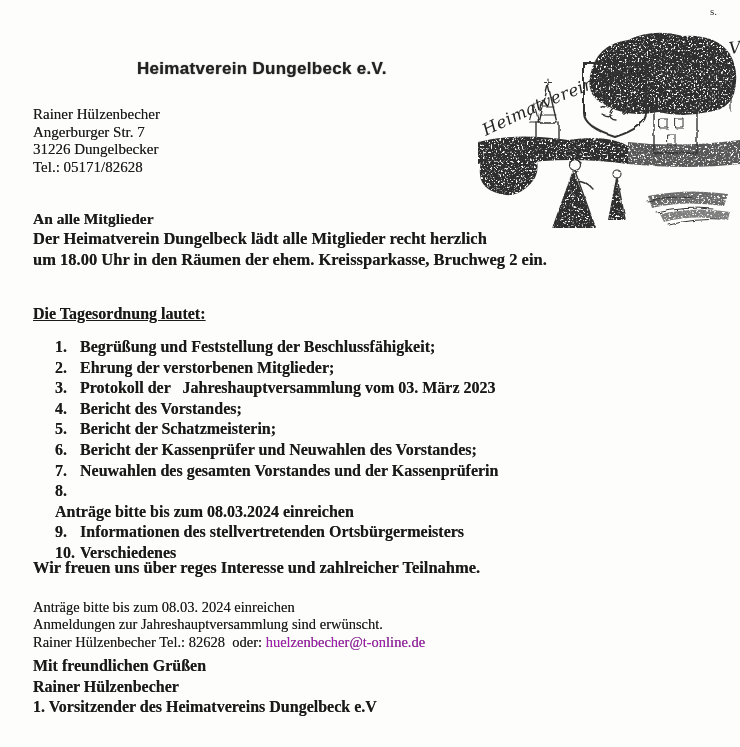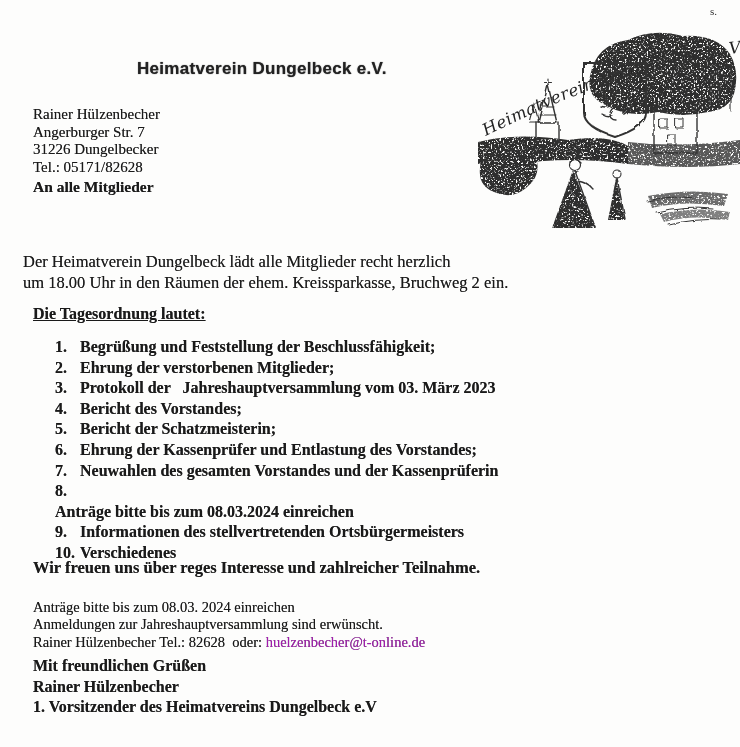--- a/index.html
+++ b/index.html
@@ -12,22 +12,22 @@
   .abs{position:absolute;}
   .ink{text-shadow:0 0 .5px rgba(25,25,25,.65);}
   .doc-title{
     left:137px;top:59px;
     font-family:"Liberation Sans","DejaVu Sans",sans-serif;
     font-weight:700;font-size:17px;letter-spacing:.3px;color:#222;
     text-shadow:0 0 1.1px rgba(30,30,30,.8);
   }
   .corner-mark{left:710px;top:5px;font-size:11px;color:#333;}
   .sender{left:33px;top:106px;font-size:15px;line-height:17.6px;}
-  .salutation{left:33px;top:178px;font-size:15.5px;font-weight:700;}
-  .intro{left:23px;top:228px;font-size:16.5px;font-weight:400;line-height:21px;margin-top:23px;}
+  .salutation{left:33px;top:210px;font-size:15.5px;font-weight:700;}
+  .intro{left:33px;top:228px;font-size:16.5px;font-weight:700;line-height:21px;}
   .agenda-heading{left:33px;top:305px;font-size:16px;font-weight:700;text-decoration:underline;}
   .agenda{left:55px;top:337px;font-size:16px;font-weight:700;line-height:20.6px;width:640px;}
   .agenda-row{display:flex;}
   .agenda-num{width:25px;flex:0 0 25px;}
   .agenda-text{white-space:pre-wrap;}
   .agenda-cont{white-space:pre-wrap;}
   .closing{left:33px;top:557px;font-size:16.5px;font-weight:700;line-height:22px;}
   .notes{left:33px;top:599px;font-size:14.5px;line-height:17.3px;}
   .contact-prefix{white-space:pre-wrap;}
   .email-link{text-underline-offset:2px;color:#a21caf;}
@@ -147,21 +147,21 @@
   <div class="agenda-row">
     <span class="agenda-num">4.</span>
     <span class="agenda-text">Bericht des Vorstandes;</span>
   </div>
   <div class="agenda-row">
     <span class="agenda-num">5.</span>
     <span class="agenda-text">Bericht der Schatzmeisterin;</span>
   </div>
   <div class="agenda-row">
     <span class="agenda-num">6.</span>
-    <span class="agenda-text">Ehrung der Kassenprüfer und Entlastung des Vorstandes;</span>
+    <span class="agenda-text">Bericht der Kassenprüfer und Neuwahlen des Vorstandes;</span>
   </div>
   <div class="agenda-row">
     <span class="agenda-num">7.</span>
     <span class="agenda-text">Neuwahlen des gesamten Vorstandes und der Kassenprüferin</span>
   </div>
   <div class="agenda-row">
     <span class="agenda-num">8.</span>
   </div>
   <div class="agenda-cont">Anträge bitte bis zum 08.03.2024 einreichen</div>
   <div class="agenda-row">

